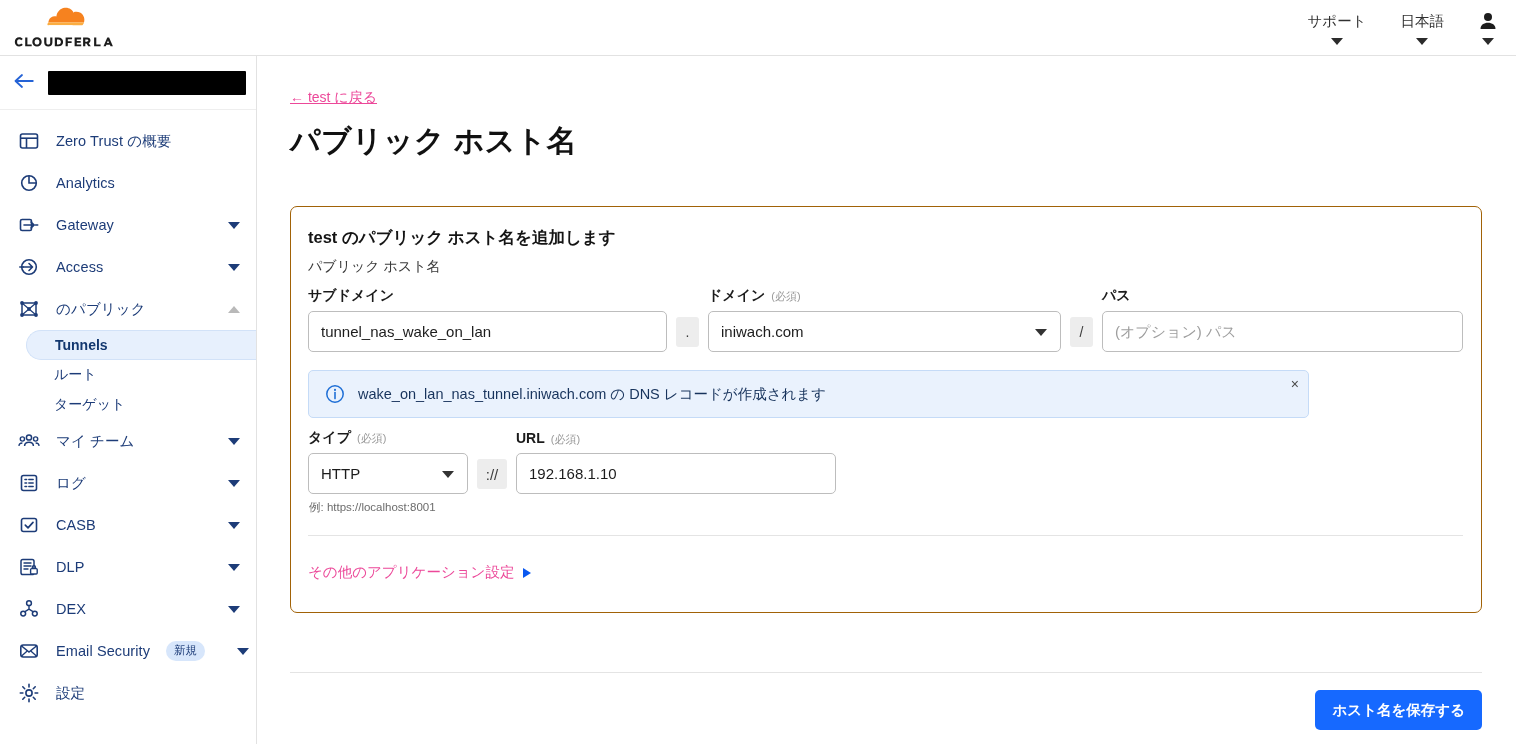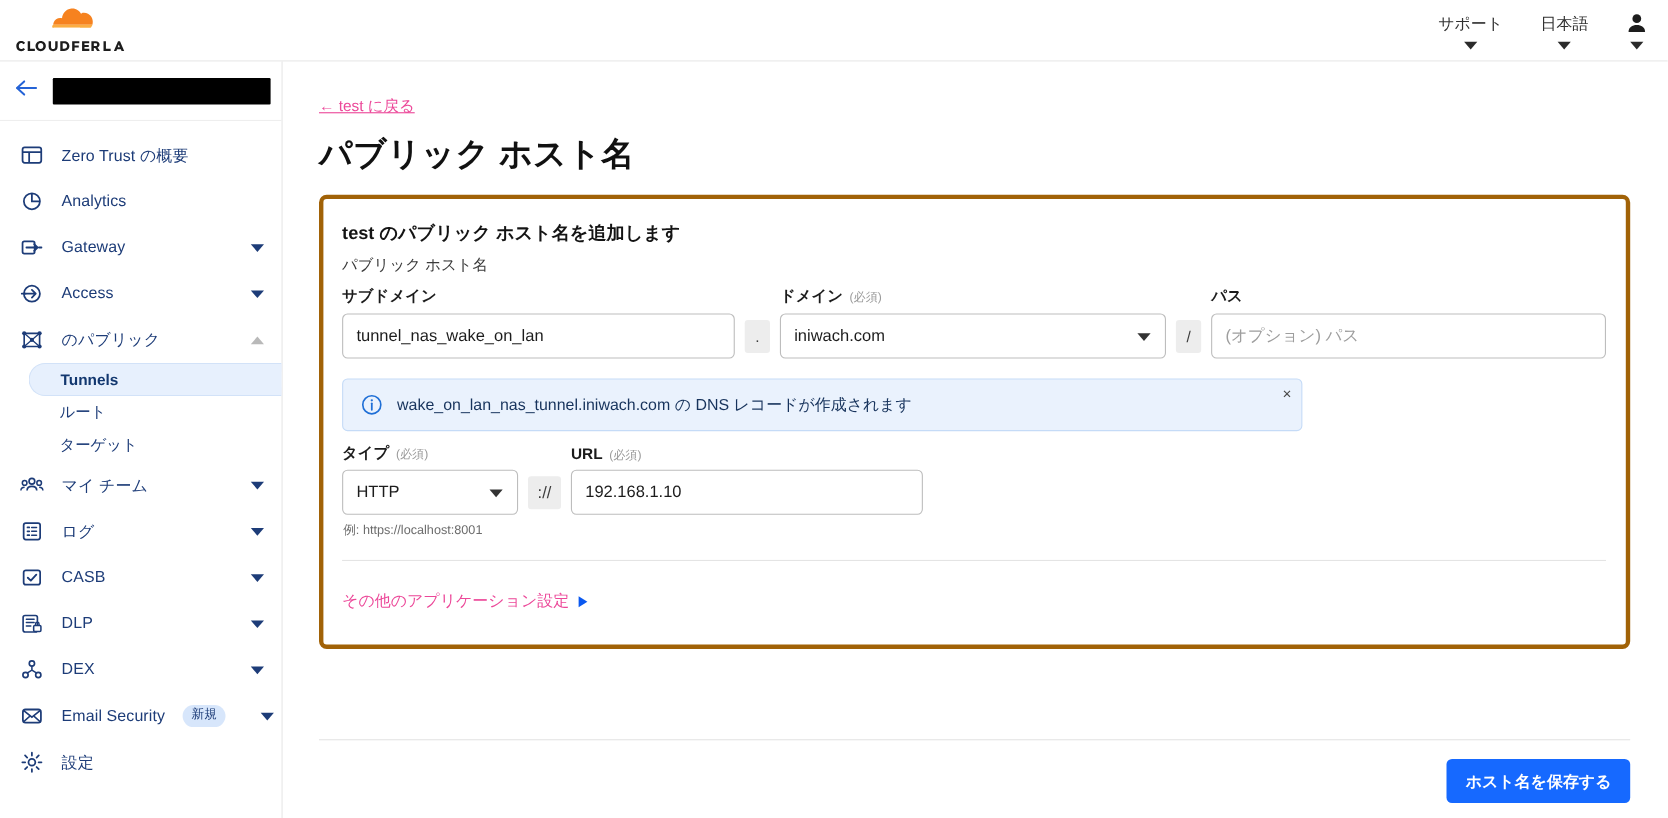--- a/index.html
+++ b/index.html
@@ -108,22 +108,22 @@
   .breadcrumb {
     font-size: 14px; color: #ec4899; text-decoration: underline;
     cursor: pointer; display: inline-block; text-align: right;
   }
   .page-title {
     font-size: 30px; font-weight: bold; color: #111111;
     margin: 14px 0 0; letter-spacing: .3px;
   }
 
   .card {
-    margin-top: 16px;
-    border: 4px solid #a16207; border-radius: 7px;
+    margin-top: 44px;
+    border: 1px solid #a16207; border-radius: 7px;
     padding: 20px 18px 30px 17px;
     background: #ffffff;
   }
   .card-title { font-size: 16.5px; font-weight: bold; color: #141414; }
   .section-label { font-size: 14px; color: #3a3a3a; margin-top: 9px; }
 
   .fields-row { display: flex; align-items: flex-end; margin-top: 11px; }
   .field-label {
     font-size: 14px; font-weight: bold; color: #1b1b1b;
     margin-bottom: 6px; display: flex; align-items: baseline; gap: 6px;
@@ -149,21 +149,21 @@
   }
   .joiner {
     width: 23px; height: 30px; margin: 0 9px 5px;
     background: #ededed; border-radius: 3px;
     display: flex; align-items: center; justify-content: center;
     font-size: 14px; color: #3c3c3c; flex: 0 0 auto;
   }
   .joiner.wide { width: 30px; font-size: 15px; }
 
   .info-banner {
-    margin-top: 18px; width: 873px; position: relative;
+    margin-top: 18px; width: 1001px; position: relative;
     background: #eaf2fd; border: 1px solid #c5dbf7; border-radius: 5px;
     min-height: 48px; display: flex; align-items: center; gap: 13px;
     padding: 10px 34px 10px 16px;
   }
   .info-text { font-size: 14.5px; color: #17335c; }
   .banner-close {
     position: absolute; right: 9px; top: 6px;
     font-size: 14px; color: #4a4a4a; cursor: pointer; line-height: 1;
   }
 

